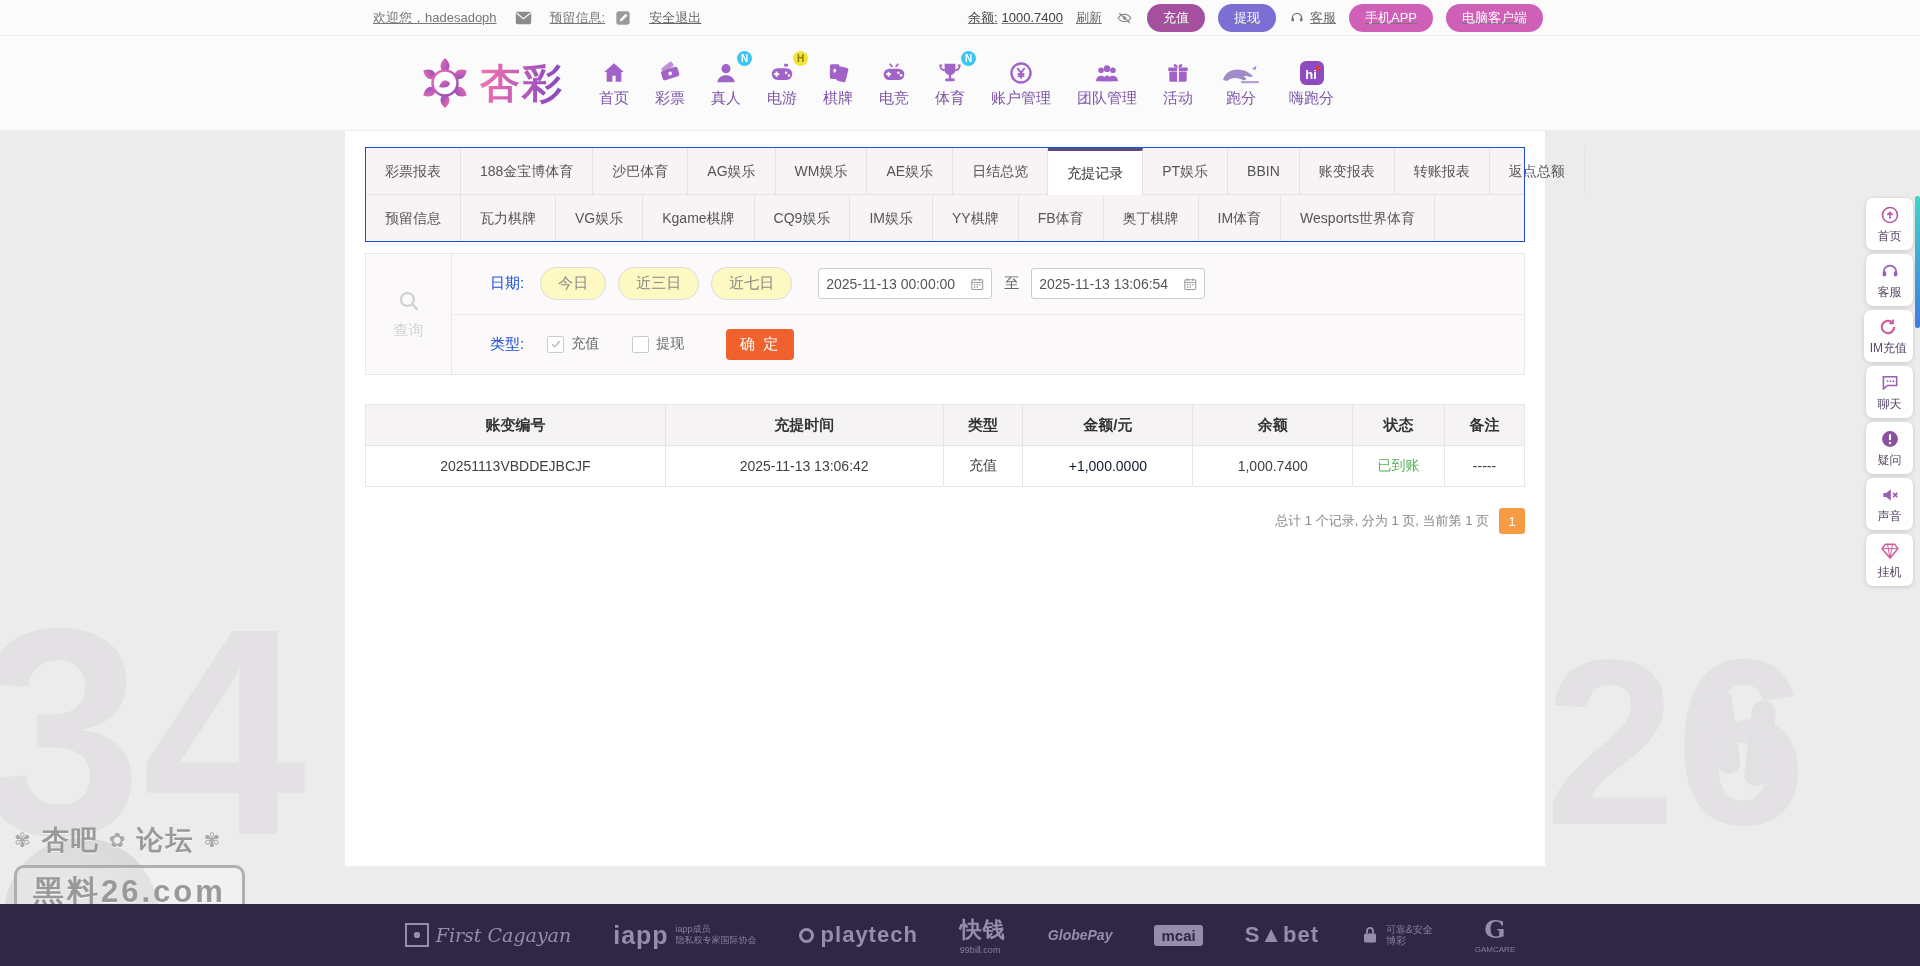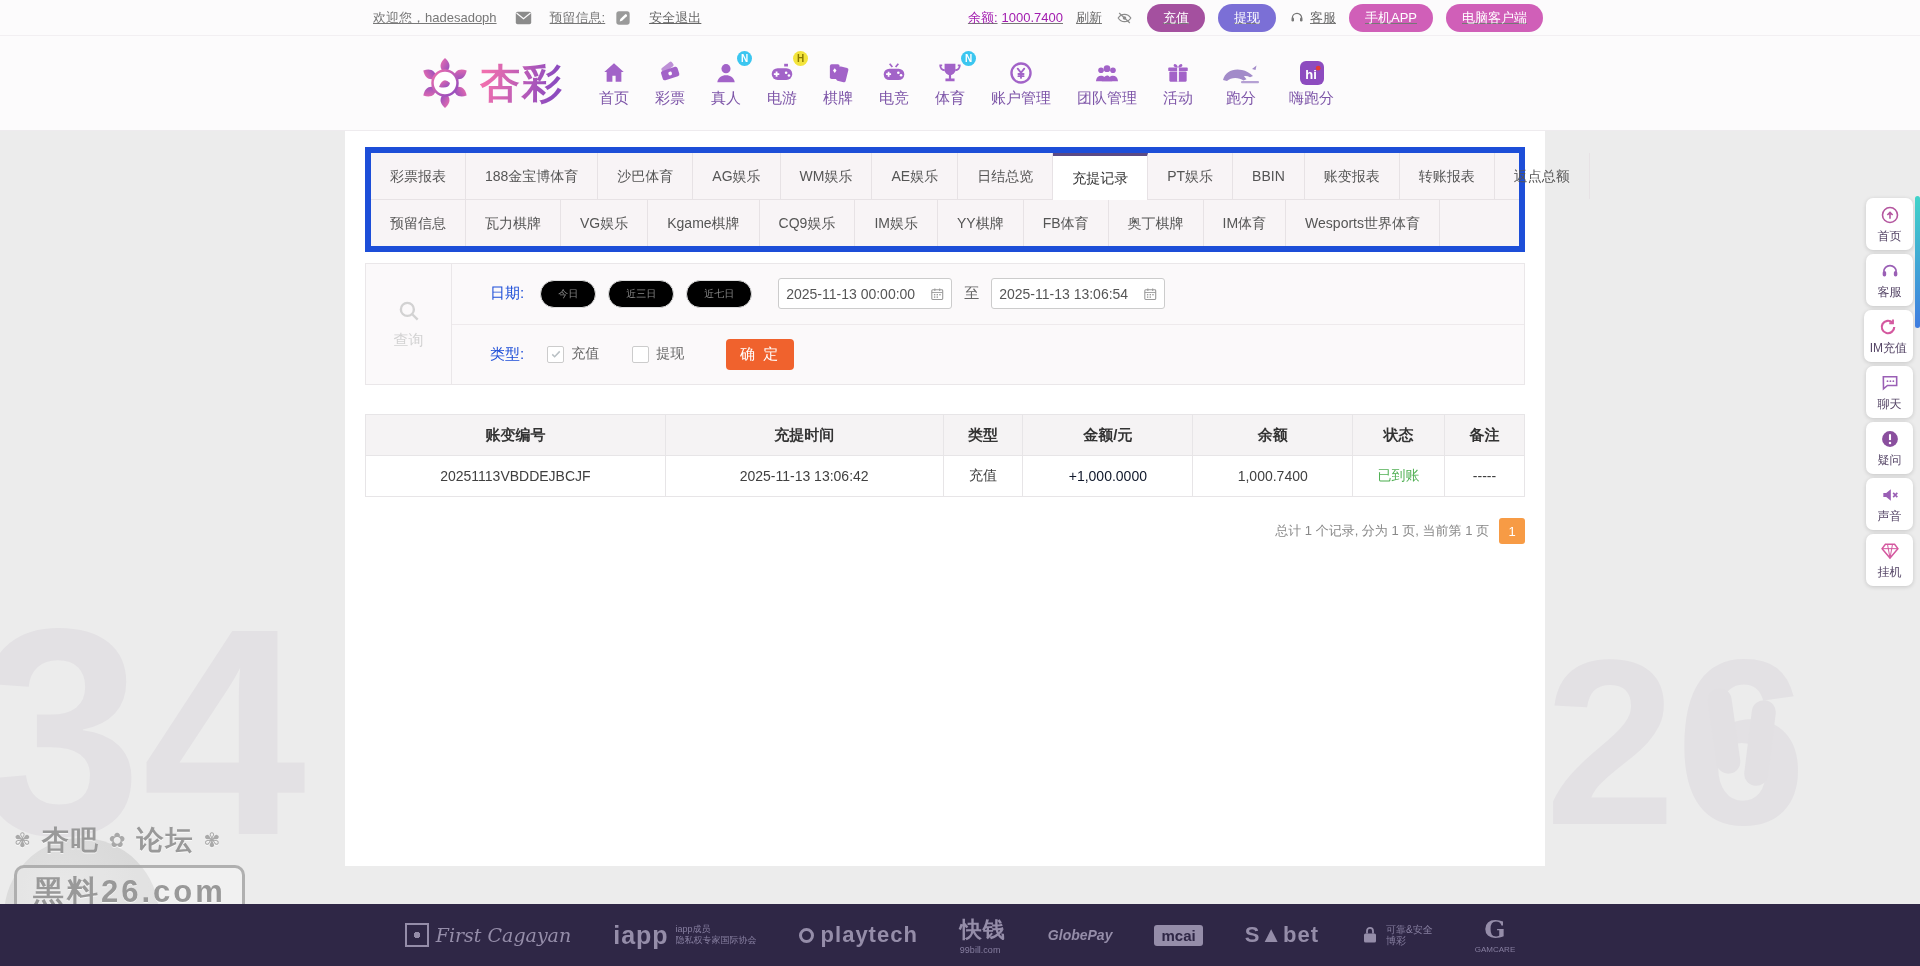--- a/index.html
+++ b/index.html
@@ -21,21 +21,21 @@
   #pin-1 { left:1712px; top:688px; transform:rotate(-8deg); }
   #pin-2 { left:1748px; top:700px; transform:rotate(7deg); }
 
   
   .header { position:absolute; top:0; left:0; width:100%; height:131px; background:#fcfbfc; border-bottom:1px solid #eeebee; z-index:2; }
   .topbar { height:36px; display:flex; align-items:center; justify-content:space-between; padding:0 377px 0 373px; border-bottom:1px solid #f2eff2; font-size:13px; color:#777;text-decoration:underline; }
   .tb-left, .tb-right { display:flex; align-items:center; }
   .tb-left > * { margin-right:18px; }
   .tb-right > * { margin-left:13px; }
   .tb-link { text-decoration:underline; cursor:pointer; color:#666; }
-  .tb-balance { color:#a21caf; }
+  .tb-balance { color:#404040; }
   .tb-balance b { font-weight:normal; margin-left:4px; }
   .pillbtn { border:none; color:#fff; font-size:13px; padding:5px 16px; border-radius:15px; cursor:pointer; font-family:inherit; }
   .btn-deposit  { background:#a4509f; }
   .btn-withdraw { background:#7b6fd6; }
   .btn-pink     { background:#d05fb8; }
   .iconbtn { display:inline-flex; align-items:center; cursor:pointer; }
   .svc { display:inline-flex; align-items:center; gap:5px; color:#666; cursor:pointer; }
 
   
   .navrow { height:94px; display:flex; align-items:center; padding-left:418px; }
@@ -48,33 +48,33 @@
   .nicon svg { display:block; }
   .nicon { color:#a263c8; height:28px; display:flex; align-items:flex-end; }
   .badge { position:absolute; top:-7px; right:-11px; width:15px; height:15px; border-radius:50%;
     font-size:10px; font-weight:bold; display:flex; align-items:center; justify-content:center; }
   .badge-n { background:#3bc6f0; color:#fff; }
   .badge-h { background:#f3e43c; color:#8a7a00; }
 
   
   .main { position:absolute; left:345px; top:131px; width:1200px; height:735px; background:#fff; z-index:1; }
 
-  .tabs { margin:16px 20px 0; background:#f8f4f6; border:6px solid #1d4ed8; }
+  .tabs { margin:16px 20px 0; background:#f8f4f6; border:1px solid #1d4ed8; }
   .tabs-row { display:flex; }
   .tabs-row.r1 { border-bottom:1px solid #e7e2e5; }
   .tab { padding:0 19px; line-height:46px; font-size:14px; color:#555; border-right:1px solid #e7e2e5; cursor:pointer; white-space:nowrap; }
   .tab.active { background:#fff; border-top:3px solid #5b4a85; line-height:44px; margin-bottom:-1px; color:#333; }
 
   .filter { margin:11px 20px 0; border:1px solid #eae7e9; background:#fbf9fa; display:flex; height:122px; }
   .search-col { width:86px; border-right:1px solid #eae7e9; display:flex; flex-direction:column; align-items:center; justify-content:center; gap:7px; color:#d2d2d2; font-size:15px; }
   .filter-rows { flex:1; display:flex; flex-direction:column; }
   .frow { display:flex; align-items:center; padding-left:38px; flex:1; }
   .frow.r1 { border-bottom:1px solid #eeeaec; }
   .flabel { font-size:15px; color:#1d4ed8; margin-right:16px; }
-  .pill { border:1px solid #ddd; background:#000000; border-radius:16px; padding:6px 17px; font-size:10px; color:#888; margin-right:12px; cursor:pointer; font-family:inherit; }
+  .pill { border:1px solid #ddd; background:#fef9c3; border-radius:16px; padding:6px 17px; font-size:15px; color:#888; margin-right:12px; cursor:pointer; font-family:inherit; }
   .datebox { margin-left:14px; width:174px; height:31px; border:1px solid #ccc; border-radius:3px; background:#fff; display:flex; align-items:center; padding:0 7px; }
   .datebox input { border:none; outline:none; width:100%; font-size:14px; color:#555; background:transparent; font-family:inherit; }
   .to-label { margin:0 12px; color:#666; font-size:15px; }
   .cbgroup { display:flex; align-items:center; margin-right:26px; cursor:pointer; }
   .cb { width:17px; height:17px; border:1px solid #ccc; border-radius:2px; background:#fff; display:flex; align-items:center; justify-content:center; }
   .cbgroup span { margin-left:7px; font-size:14px; color:#666; }
   .confirm { margin-left:16px; width:68px; height:31px; background:#f0622d; color:#fff; border:none; border-radius:4px; font-size:15px; cursor:pointer; font-family:inherit; letter-spacing:2px; }
 
   .rectable { width:1160px; margin:29px 20px 0; border-collapse:collapse; text-align:center; }
   .rectable th { height:41px; background:#f5f3f4; border:1px solid #e7e5e7; font-size:15px; color:#333; font-weight:bold; }

